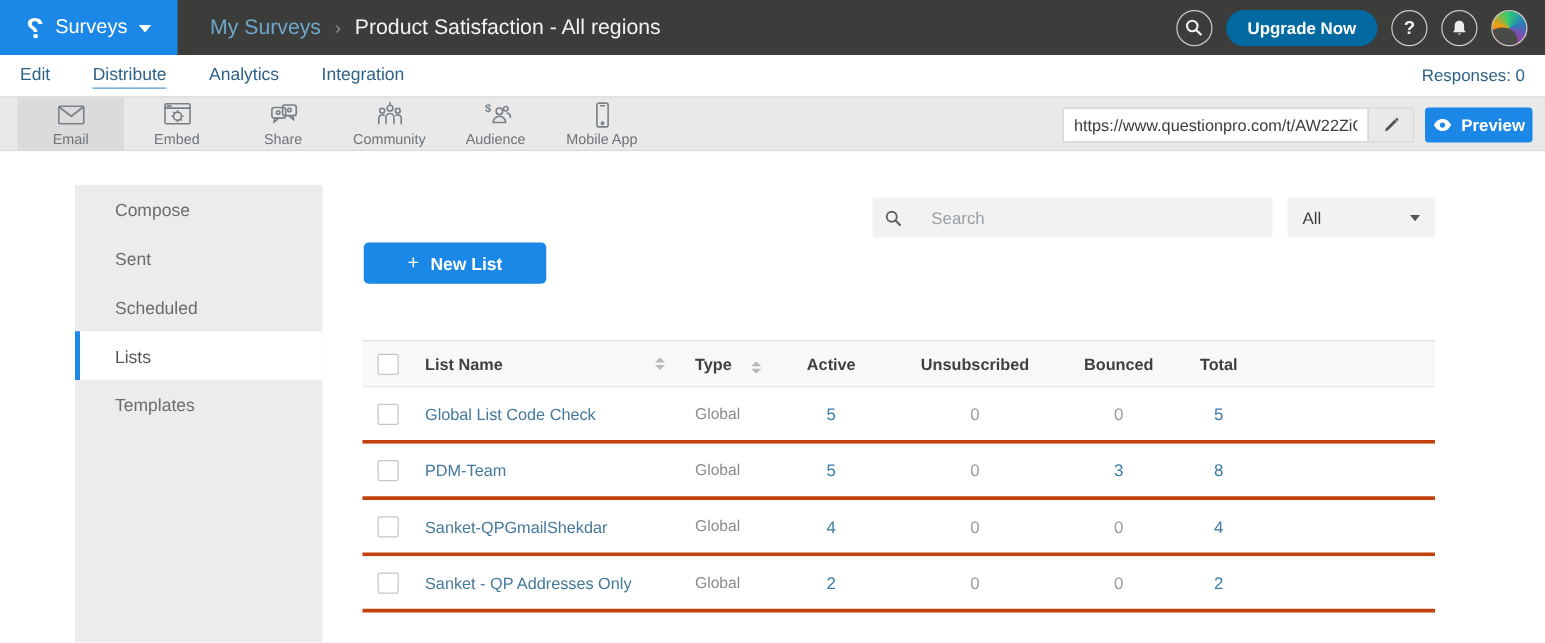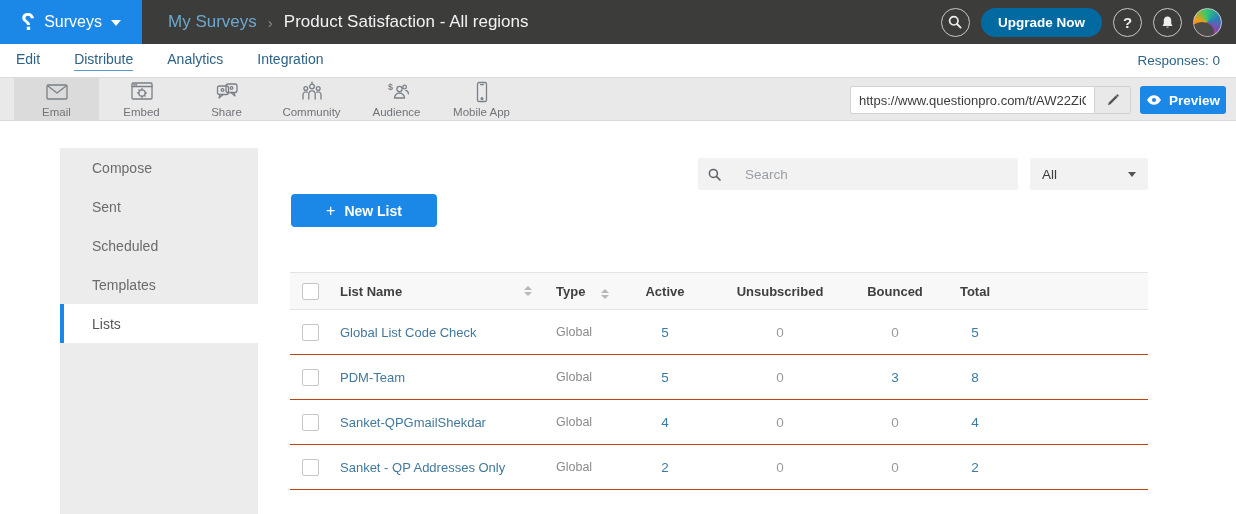--- a/index.html
+++ b/index.html
@@ -85,21 +85,21 @@
     border:none; border-radius:4px; color:#fff; font-size:14px; font-weight:700; cursor:pointer;
     display:flex; align-items:center; justify-content:center; gap:9px; font-family:inherit; }
   .newlist-plus { font-size:16px; font-weight:400; }
 
   
   .table { position:absolute; top:151px; left:0; width:858px; }
   .trow { display:grid; grid-template-columns:50px 196px 94px 70px 160px 70px 90px 1fr;
     align-items:center; }
   .thead { height:38px; background:#f8f8f8; border-top:1px solid #e3e3e3; border-bottom:1px solid #e3e3e3; }
   .thead .th { font-size:13px; font-weight:700; color:#3f3f3f; }
-  .tbody-row { height:45px; border-bottom:1px solid #c2410c; background:#fff; }
+  .tbody-row { height:45px; border-bottom:3px solid #c2410c; background:#fff; }
   .cell-check { display:flex; justify-content:flex-start; padding-left:12px; }
   .checkbox { appearance:none; -webkit-appearance:none; width:17px; height:17px; border:1px solid #c6c6c6;
     border-radius:2px; background:#fff; cursor:pointer; margin:0; }
   .th-sortwrap { display:flex; align-items:center; justify-content:space-between; padding-right:4px; }
   .th-type { display:flex; align-items:flex-end; padding-left:20px; gap:16px; }
   .sort-icon { display:flex; flex-direction:column; gap:2px; cursor:pointer; }
   .sort-icon i { display:block; width:0; height:0; border-left:4px solid transparent; border-right:4px solid transparent; }
   .sort-icon .up { border-bottom:4px solid #b8b8b8; }
   .sort-icon .dn { border-top:4px solid #b8b8b8; }
   .c-center { text-align:center; }
@@ -237,22 +237,22 @@
       <span>Preview</span>
     </button>
   </div>
 
   <div class="content">
 
     <aside class="sidebar">
       <div class="side-item">Compose</div>
       <div class="side-item">Sent</div>
       <div class="side-item">Scheduled</div>
+      <div class="side-item active">Lists</div>
       <div class="side-item">Templates</div>
-      <div class="side-item active">Lists</div>
     </aside>
 
     <main class="main">
 
       <div class="search-row">
         <div class="search-box">
           <svg width="13" height="13" viewBox="0 0 13 13">
             <circle cx="5.4" cy="5.4" r="4" fill="none" stroke="#5f6368" stroke-width="1.5"></circle>
             <line x1="8.4" y1="8.4" x2="12" y2="12" stroke="#5f6368" stroke-width="1.7" stroke-linecap="round"></line>
           </svg>

